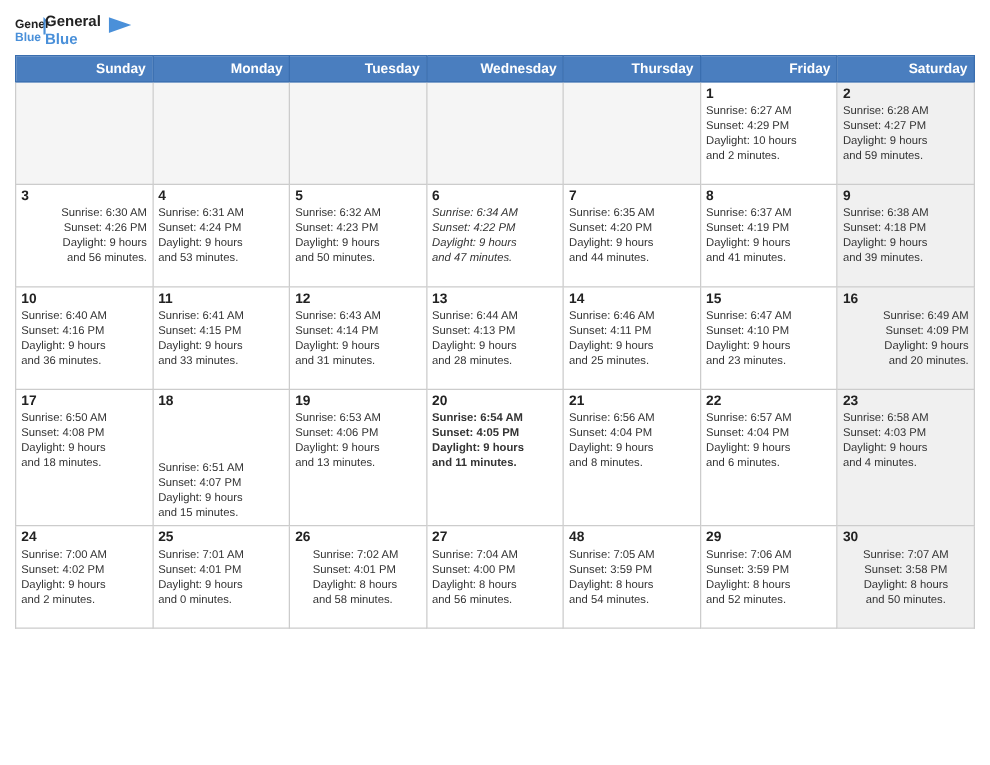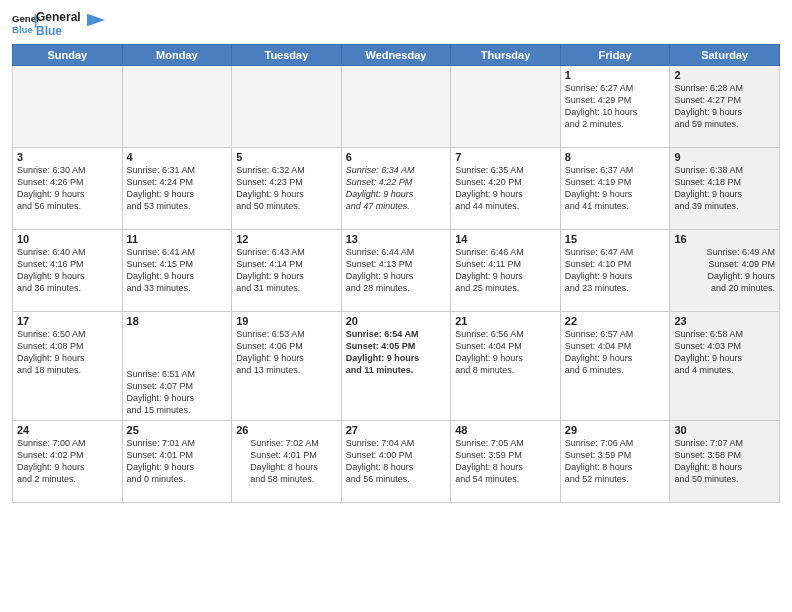--- a/index.html
+++ b/index.html
@@ -43,22 +43,22 @@
     }
     .calendar {
       width: 100%;
       border-collapse: collapse;
     }
     .calendar th {
       background: #4a7ebf;
       color: #fff;
       font-size: 11px;
       font-weight: bold;
-      text-align: center;
-      padding: 4px 19px;
+      text-align: right;
+      padding: 4px 5px;
       border: 1px solid #3a6eaf;
     }
     .calendar td {
       border: 1px solid #ccc;
       vertical-align: top;
       padding: 3px 4px;
       font-size: 9.5px;
       color: #222;
       width: 14.28%;
       height: 82px;
@@ -133,21 +133,21 @@
             <span class="day-num">2</span>
             <div class="day-info" style="white-space: pre-wrap;">Sunrise: 6:28 AM
 Sunset: 4:27 PM
 Daylight: 9 hours
 and 59 minutes.</div>
           </td>
         </tr>
         <tr>
           <td>
             <span class="day-num">3</span>
-            <div class="day-info" style="white-space: pre-wrap;">Sunrise: 6:30 AM
+            <div class="day-info" style="white-space: pre-wrap; text-align: right;">Sunrise: 6:30 AM
 Sunset: 4:26 PM
 Daylight: 9 hours
 and 56 minutes.</div>
           </td>
           <td>
             <span class="day-num">4</span>
             <div class="day-info" style="white-space: pre-wrap;">Sunrise: 6:31 AM
 Sunset: 4:24 PM
 Daylight: 9 hours
 and 53 minutes.</div>
@@ -328,21 +328,21 @@
           </td>
           <td>
             <span class="day-num">29</span>
             <div class="day-info" style="white-space: pre-wrap;">Sunrise: 7:06 AM
 Sunset: 3:59 PM
 Daylight: 8 hours
 and 52 minutes.</div>
           </td>
           <td class="shaded">
             <span class="day-num">30</span>
-            <div class="day-info" style="white-space: pre-wrap;">Sunrise: 7:07 AM
+            <div class="day-info" style="white-space: pre-wrap; text-align: center;">Sunrise: 7:07 AM
 Sunset: 3:58 PM
 Daylight: 8 hours
 and 50 minutes.</div>
           </td>
         </tr>
       </tbody>
   </table>
 </div>
 
 </body></html>

